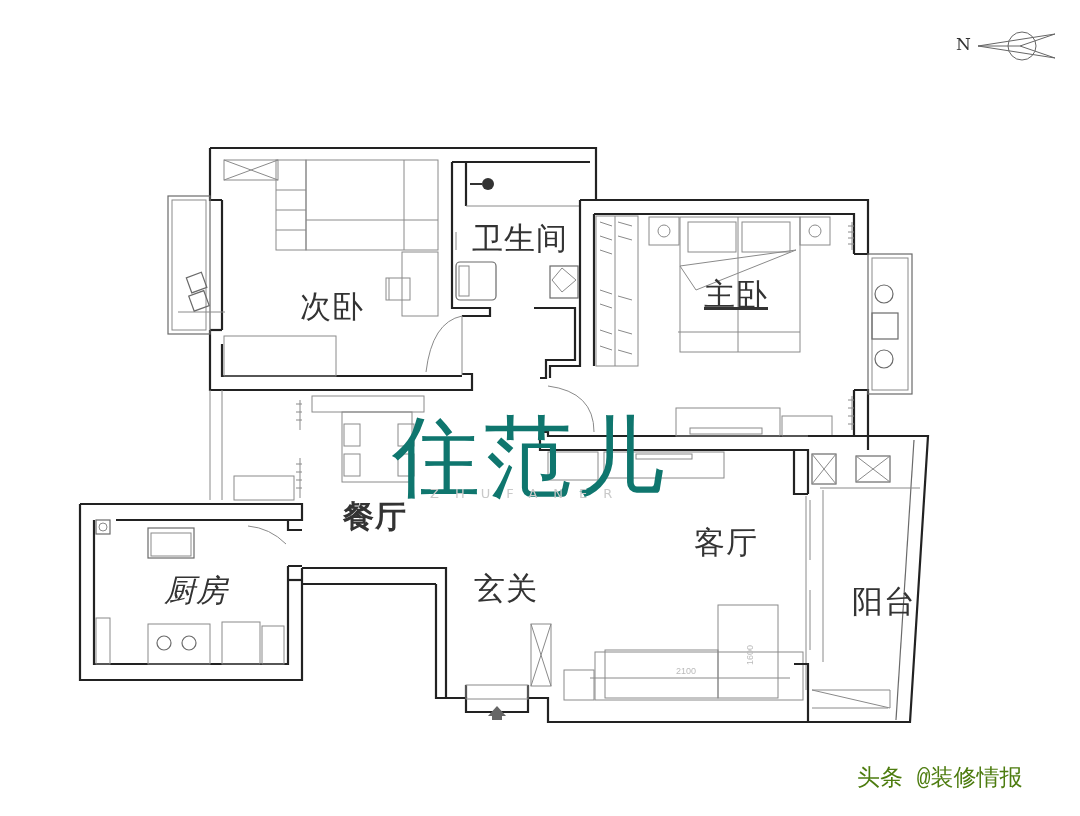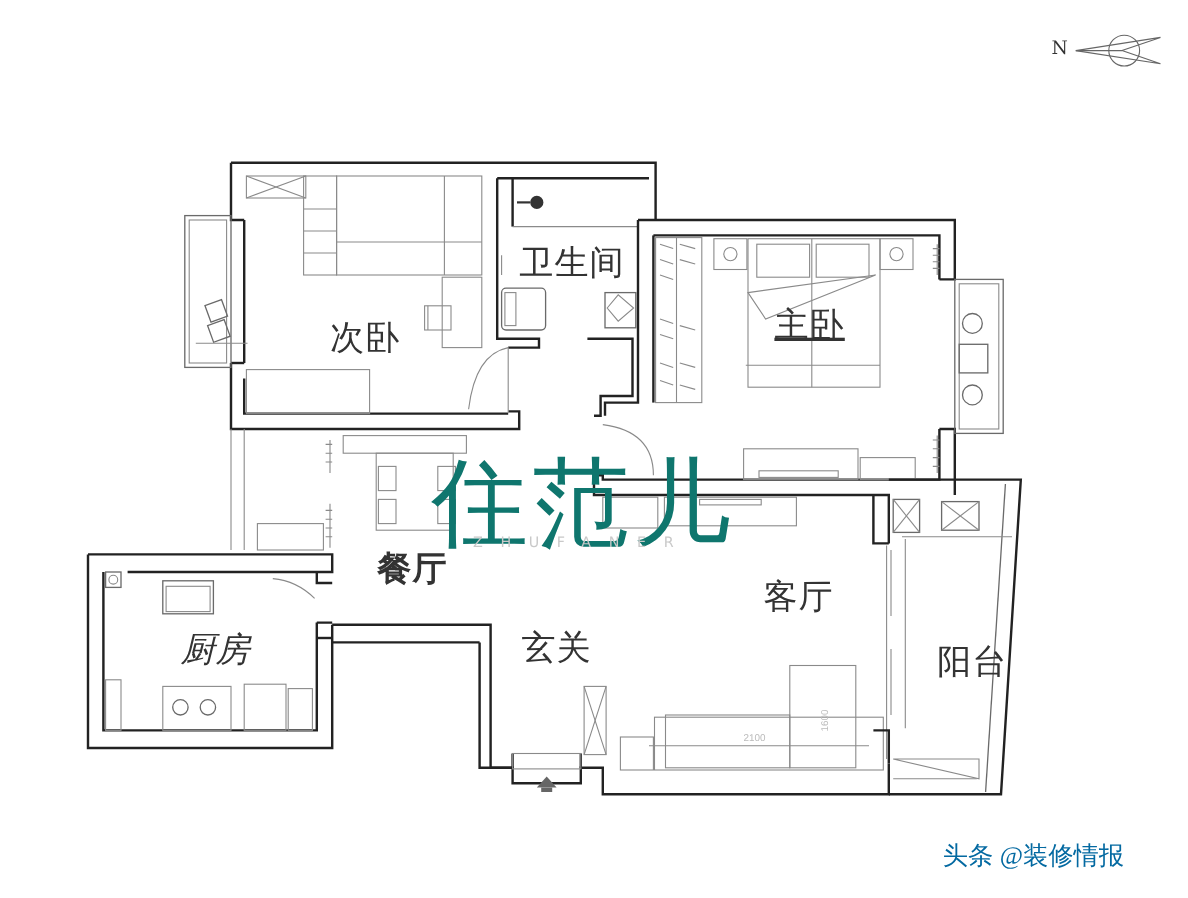--- a/index.html
+++ b/index.html
@@ -4,21 +4,21 @@
 <style>
   html, body { margin: 0; padding: 0; background: #ffffff; }
   body { width: 1080px; height: 816px; position: relative; overflow: hidden; font-family: "DejaVu Sans", sans-serif; }
   #plan { position: absolute; left: 0; top: 0; width: 1080px; height: 816px; }
   .wall { fill: none; stroke: #222; stroke-width: 2.2; }
   .thin { fill: none; stroke: #8a8a8a; stroke-width: 1; }
   .thin2 { fill: none; stroke: #6a6a6a; stroke-width: 1.2; }
   .room-label { position: absolute; font-family: "DejaVu Sans", sans-serif; font-size: 31px; color: #333; letter-spacing: 1px; white-space: nowrap; }
   .watermark { position: absolute; left: 392px; top: 398px; font-size: 88px; color: #0f766e; font-family: "DejaVu Sans", sans-serif; letter-spacing: 4px; white-space: nowrap; }
   .watermark-sub { position: absolute; left: 430px; top: 486px; font-size: 13px; color: #c9c9c9; letter-spacing: 16px; white-space: nowrap; }
-  .credit { position: absolute; left: 857px; top: 762px; font-size: 23px; color: #0369a1; white-space: nowrap; font-family: Liberation Serif, serif; }
+  .credit { position: absolute; left: 857px; top: 762px; font-size: 23px; color: #4d7c0f; white-space: nowrap; font-family: Liberation Mono, monospace; }
   .north-label { position: absolute; left: 956px; top: 34px; font-family: "DejaVu Serif", serif; font-size: 17px; color: #333; }
   .dim { position: absolute; font-size: 9px; color: #bbb; font-family: "Liberation Sans", sans-serif; }
 </style>
 </head>
 <body>
 
 <svg id="plan" viewBox="0 0 1080 816" xmlns="http://www.w3.org/2000/svg">
 
   <g>
     <circle cx="1022" cy="46" r="14" fill="none" stroke="#666" stroke-width="1"></circle>

